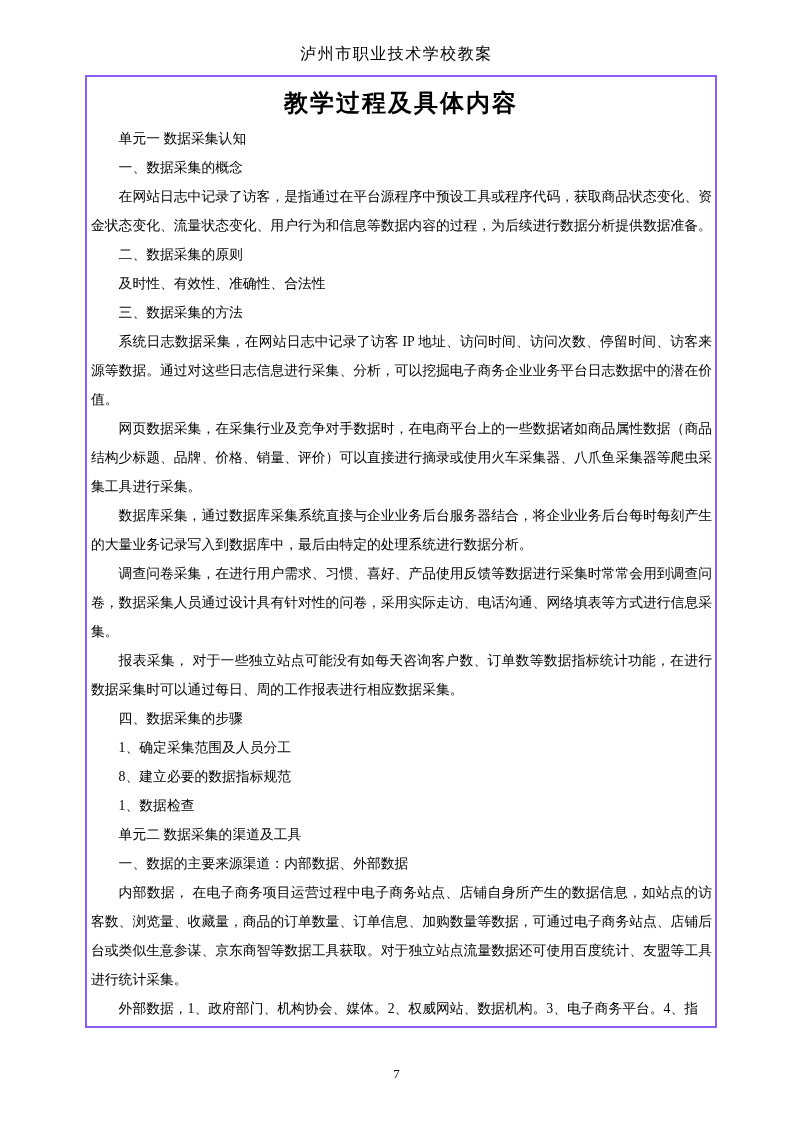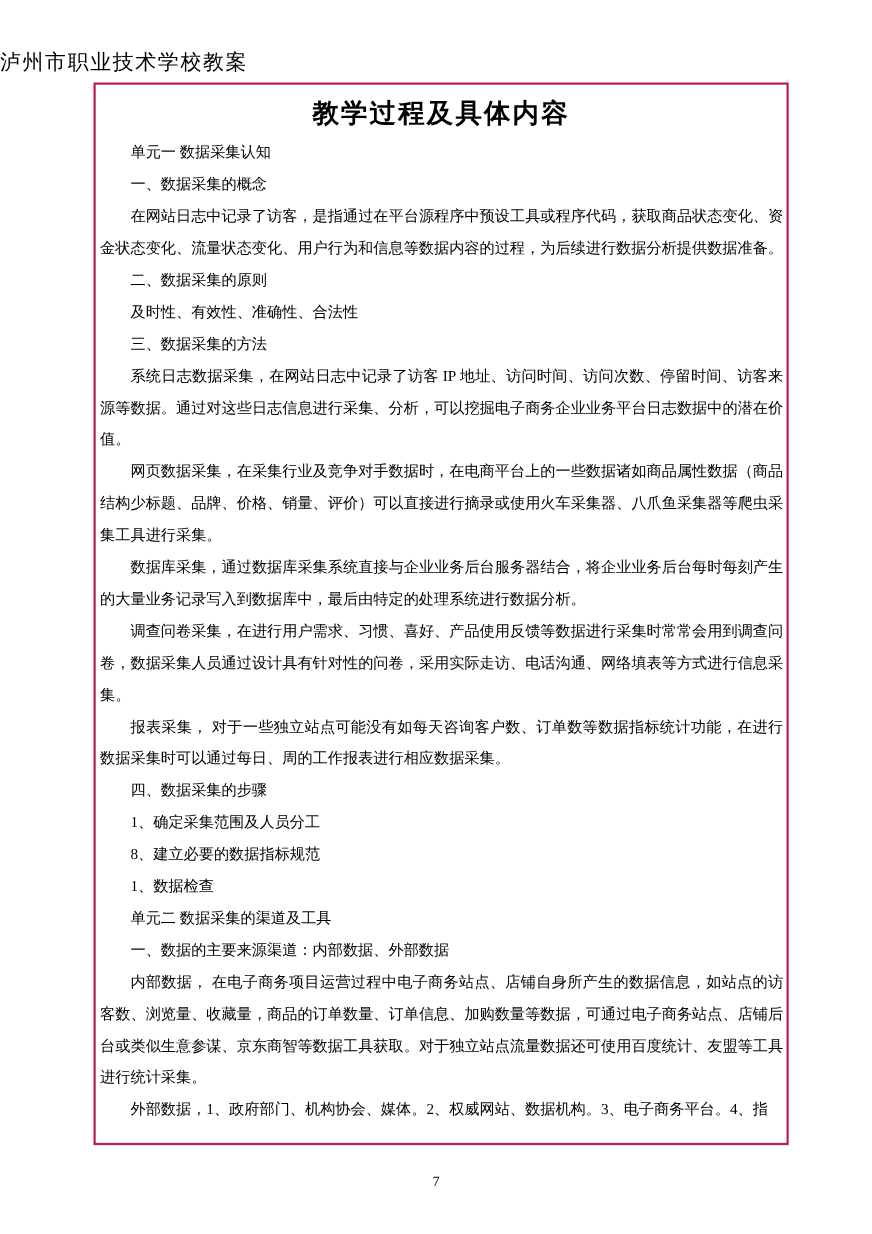--- a/index.html
+++ b/index.html
@@ -13,44 +13,44 @@
     position: relative;
     font-family: "Liberation Serif", "DejaVu Serif", serif;
     color: #000000;
     overflow: hidden;
   }
   .page-header {
     position: absolute;
     top: 44px;
     left: 0;
     width: 100%;
-    text-align: left;
-    font-size: 19px;
+    text-align: center;
+    font-size: 16px;
     letter-spacing: 1.5px;
   }
   .doc-box {
     position: absolute;
     top: 75px;
     left: 85px;
     width: 628px;
     min-height: 946px;
-    border: 2px solid #be185d;
+    border: 2px solid #8b5cf6;
     background: #ffffff;
     box-sizing: content-box;
   }
   .doc-title {
     text-align: center;
     font-family: "Liberation Sans", "DejaVu Sans", sans-serif;
     font-weight: 700;
     font-size: 24px;
     letter-spacing: 2px;
     margin: 10px 0 2px 0;
   }
   .doc-body {
-    padding: 3px 3px 16px 4px;
+    padding: 3px 3px 3px 4px;
     font-size: 13.8px;
     line-height: 29px;
     text-align: justify;
   }
   .doc-body p {
     margin: 0;
     text-indent: 2em;
   }
   .page-footer {
     position: absolute;

